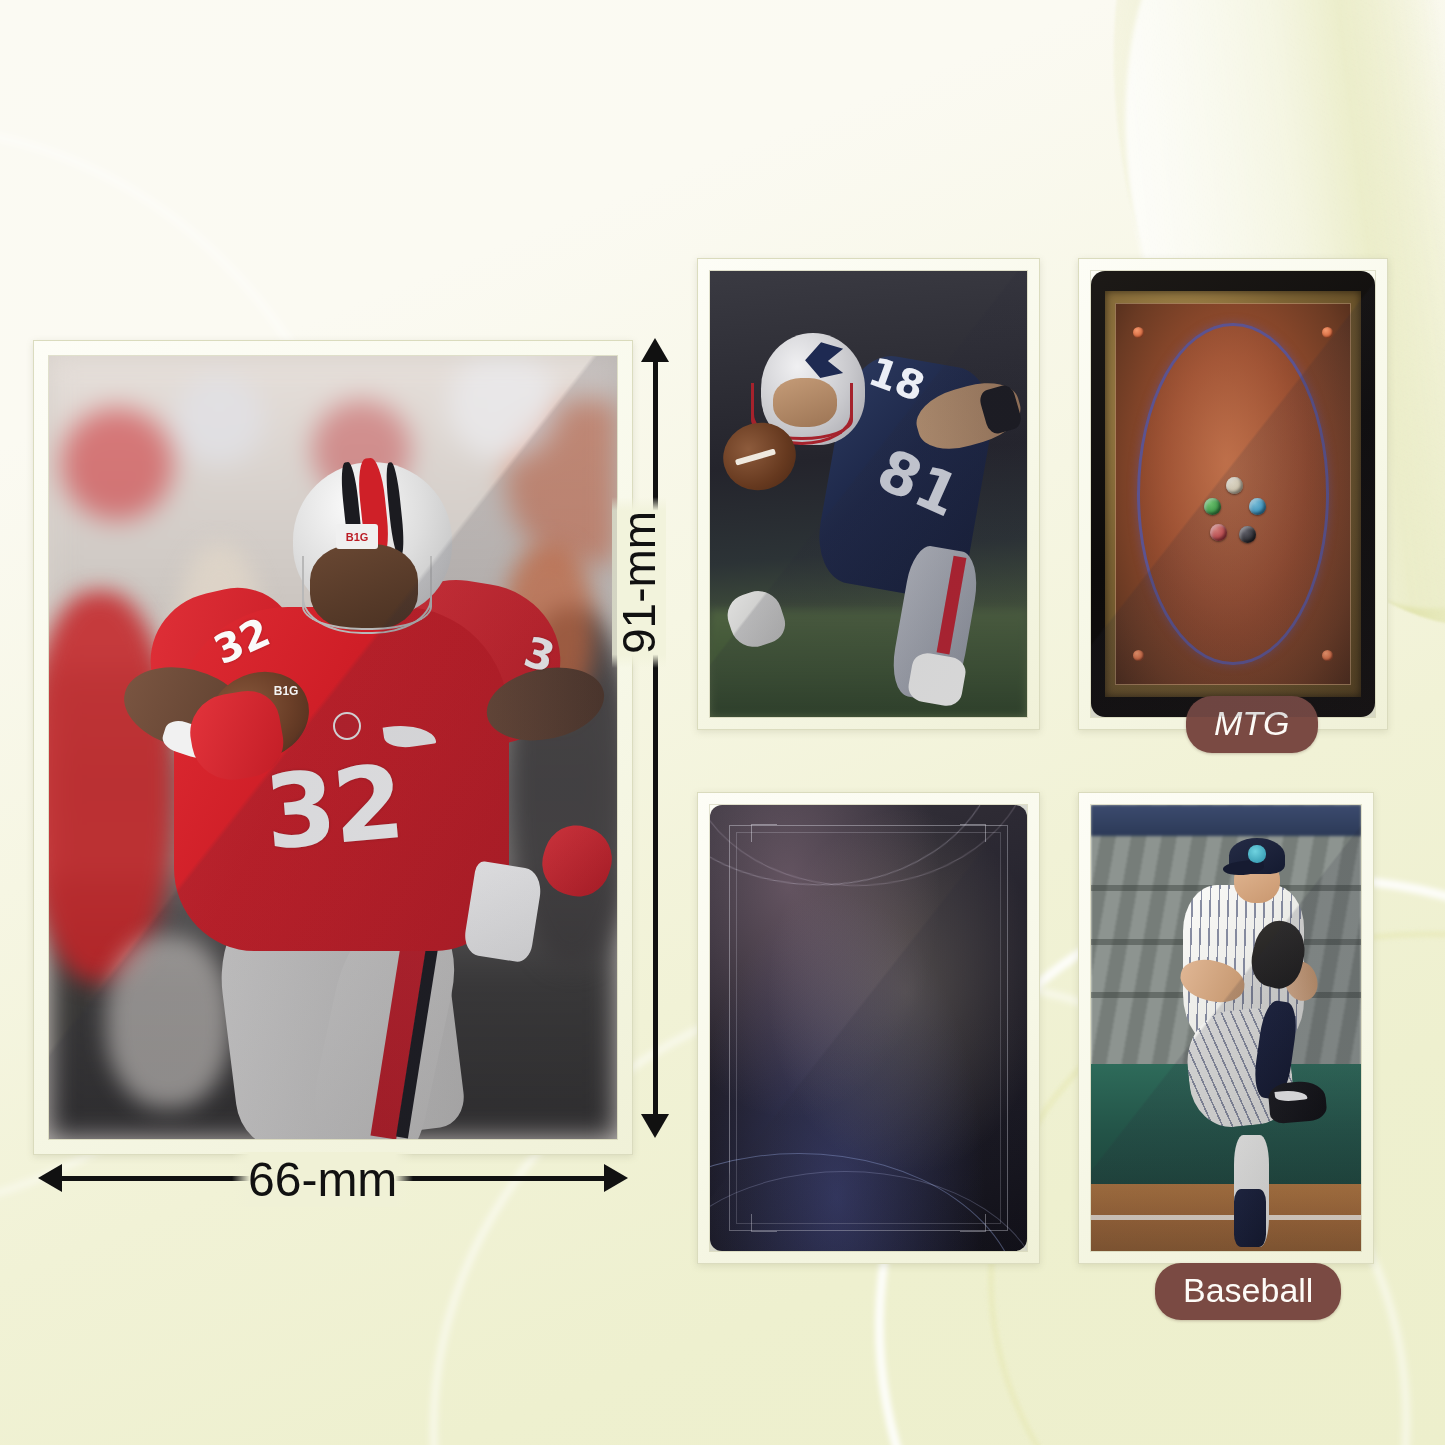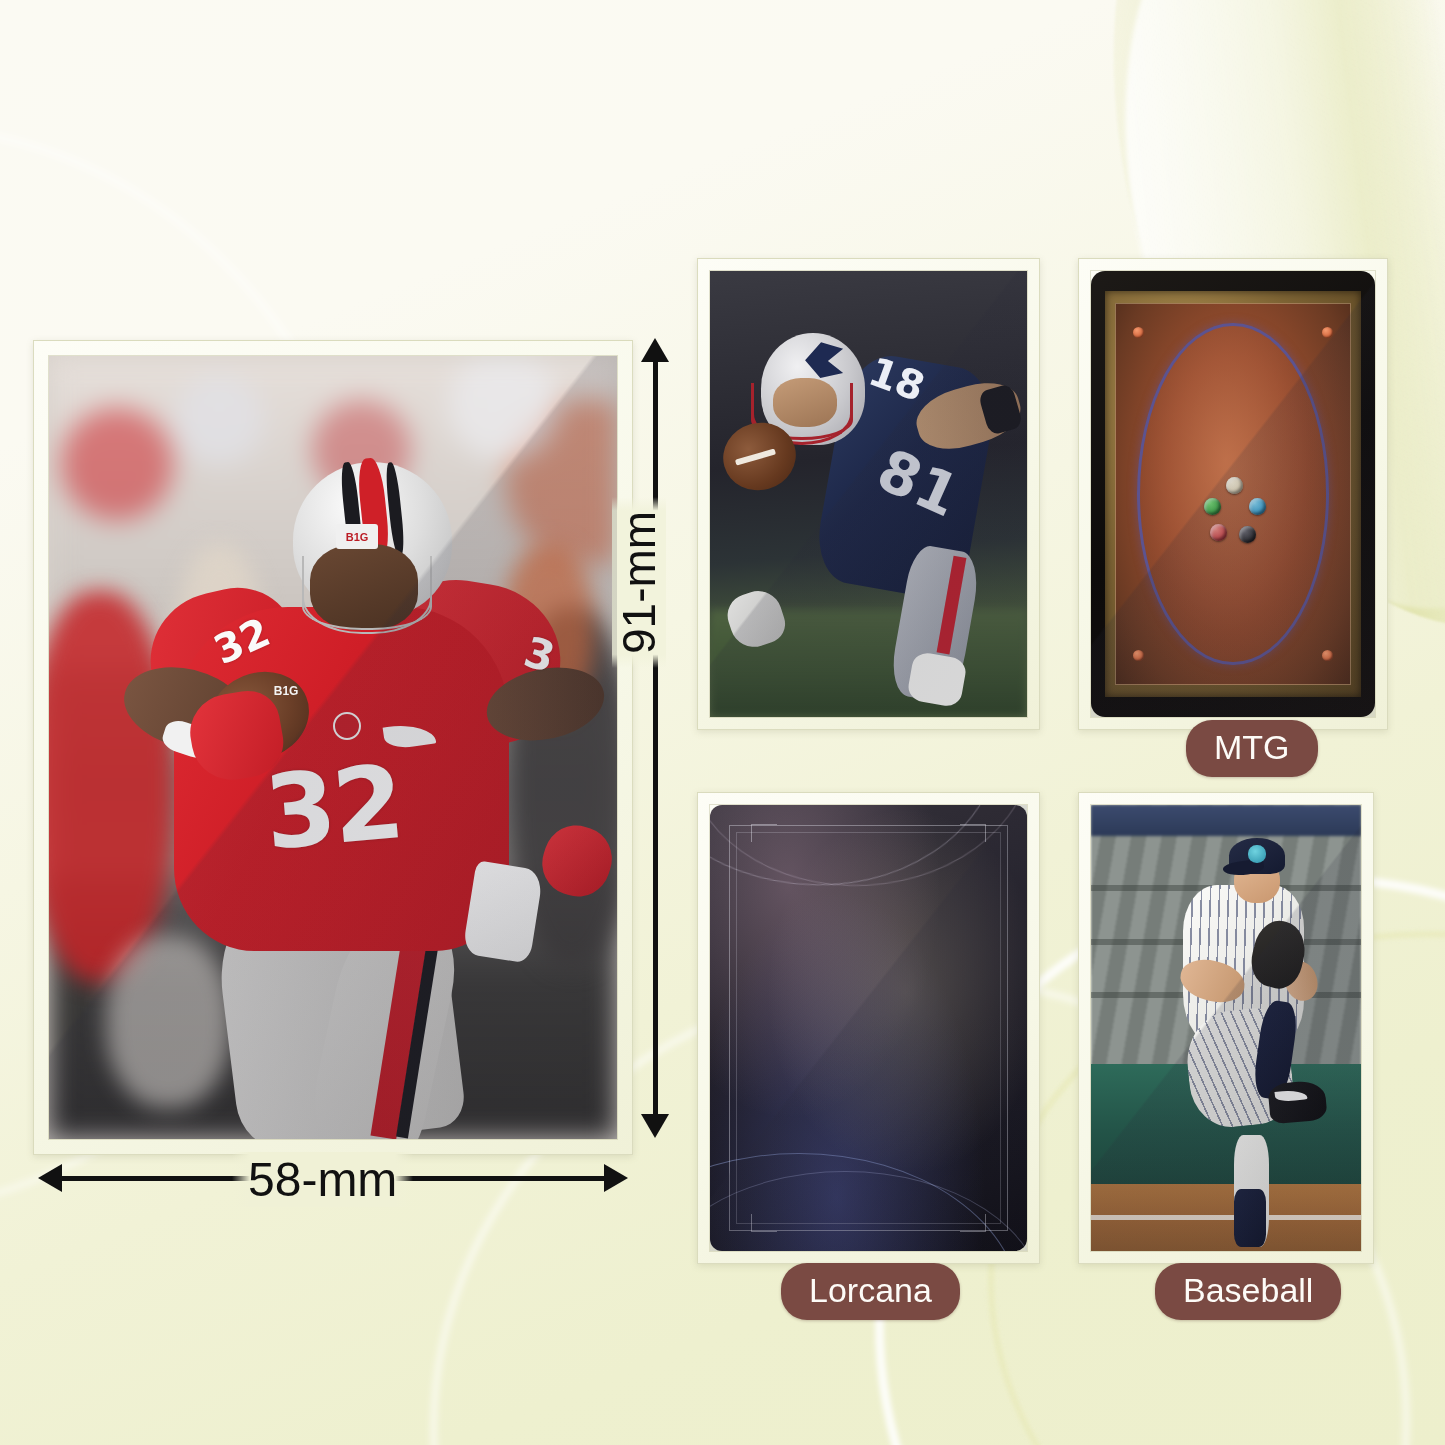--- a/index.html
+++ b/index.html
@@ -558,21 +558,21 @@
     color: #fdfbf7;
     font-family: "Liberation Sans", sans-serif;
     font-size: 34px;
     line-height: 1;
     padding: 10px 28px 13px;
     border-radius: 26px;
     white-space: nowrap;
     box-shadow: 0 1px 3px rgba(90,55,50,.30);
   }
   #pill-rugby    { left: 781px;  top: 728px; }
-  #pill-mtg      { left: 1186px; top: 720px; }
+  #pill-mtg      { left: 1186px; top: 696px; font-style: italic; }
   #pill-lorcana  { left: 781px;  top: 1263px; }
   #pill-baseball { left: 1155px; top: 1263px; text-align: center; }
 
   
   #dim-v {
     position: absolute; left: 637px; top: 338px;
     width: 36px; height: 800px;
   }
   #dim-v .shaft {
     position: absolute; left: 50%; top: 18px; bottom: 18px;
@@ -749,21 +749,20 @@
         <div class="lor-arc la4"></div>
       </div>
       <div class="lor-orn"></div>
       <div class="lor-notch ln-tl"></div>
       <div class="lor-notch ln-tr"></div>
       <div class="lor-notch ln-bl"></div>
       <div class="lor-notch ln-br"></div>
       <div class="gloss"></div>
     </div>
   </div>
-  <div class="pill" id="pill-lorcana">Lorcana</div>
 
   <div class="sleeve small" id="card-baseball">
     <div class="inner">
       <div class="bb-seats"></div>
       <div class="bb-seatrow" style="top:18%"></div>
       <div class="bb-seatrow" style="top:30%"></div>
       <div class="bb-seatrow" style="top:42%"></div>
       <div class="bb-topbar"></div>
       <div class="bb-wall"></div>
       <div class="bb-dirt"></div>
@@ -793,15 +792,15 @@
     <div class="shaft"></div>
     <div class="head-dn"></div>
   </div>
   <div id="dim-v-label">91-mm</div>
 
   <div id="dim-h">
     <div class="head-l"></div>
     <div class="shaft"></div>
     <div class="head-r"></div>
   </div>
-  <div id="dim-h-label">58-mm</div>
+  <div id="dim-h-label">66-mm</div>
 
 </div>
 
 </body></html>

